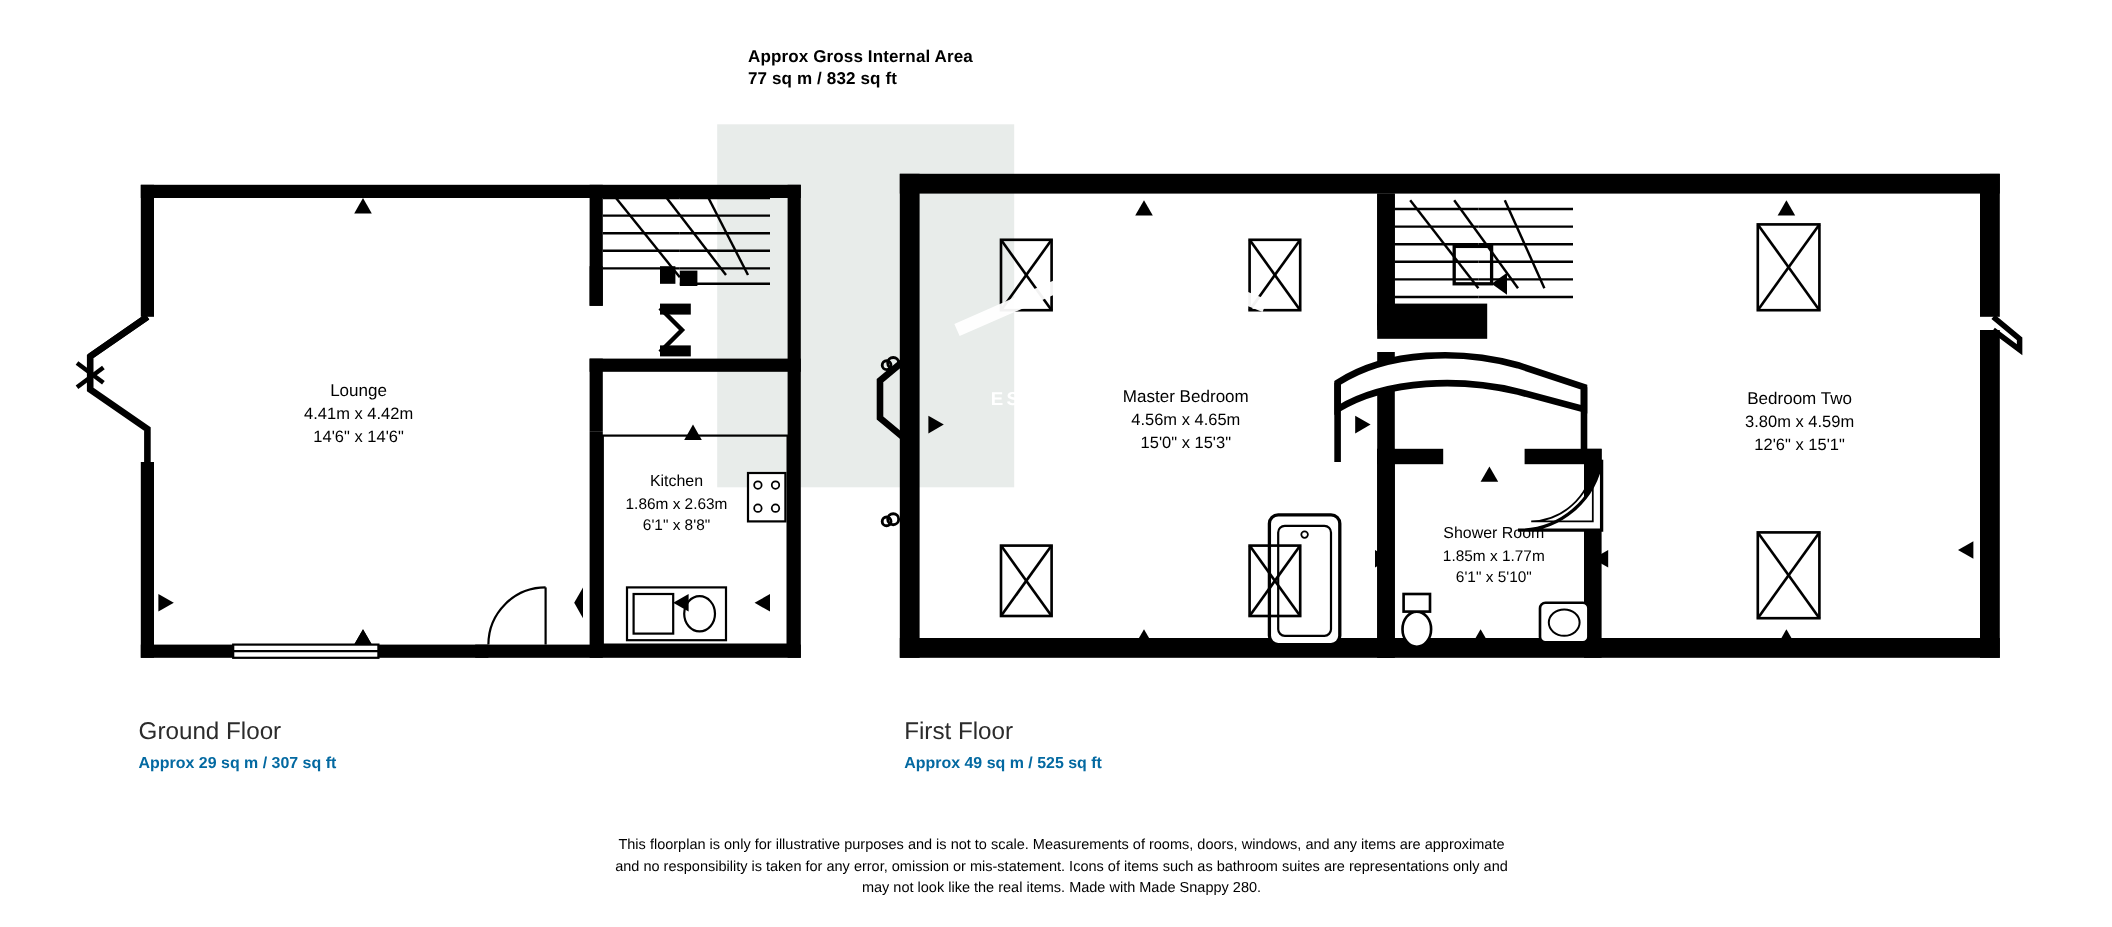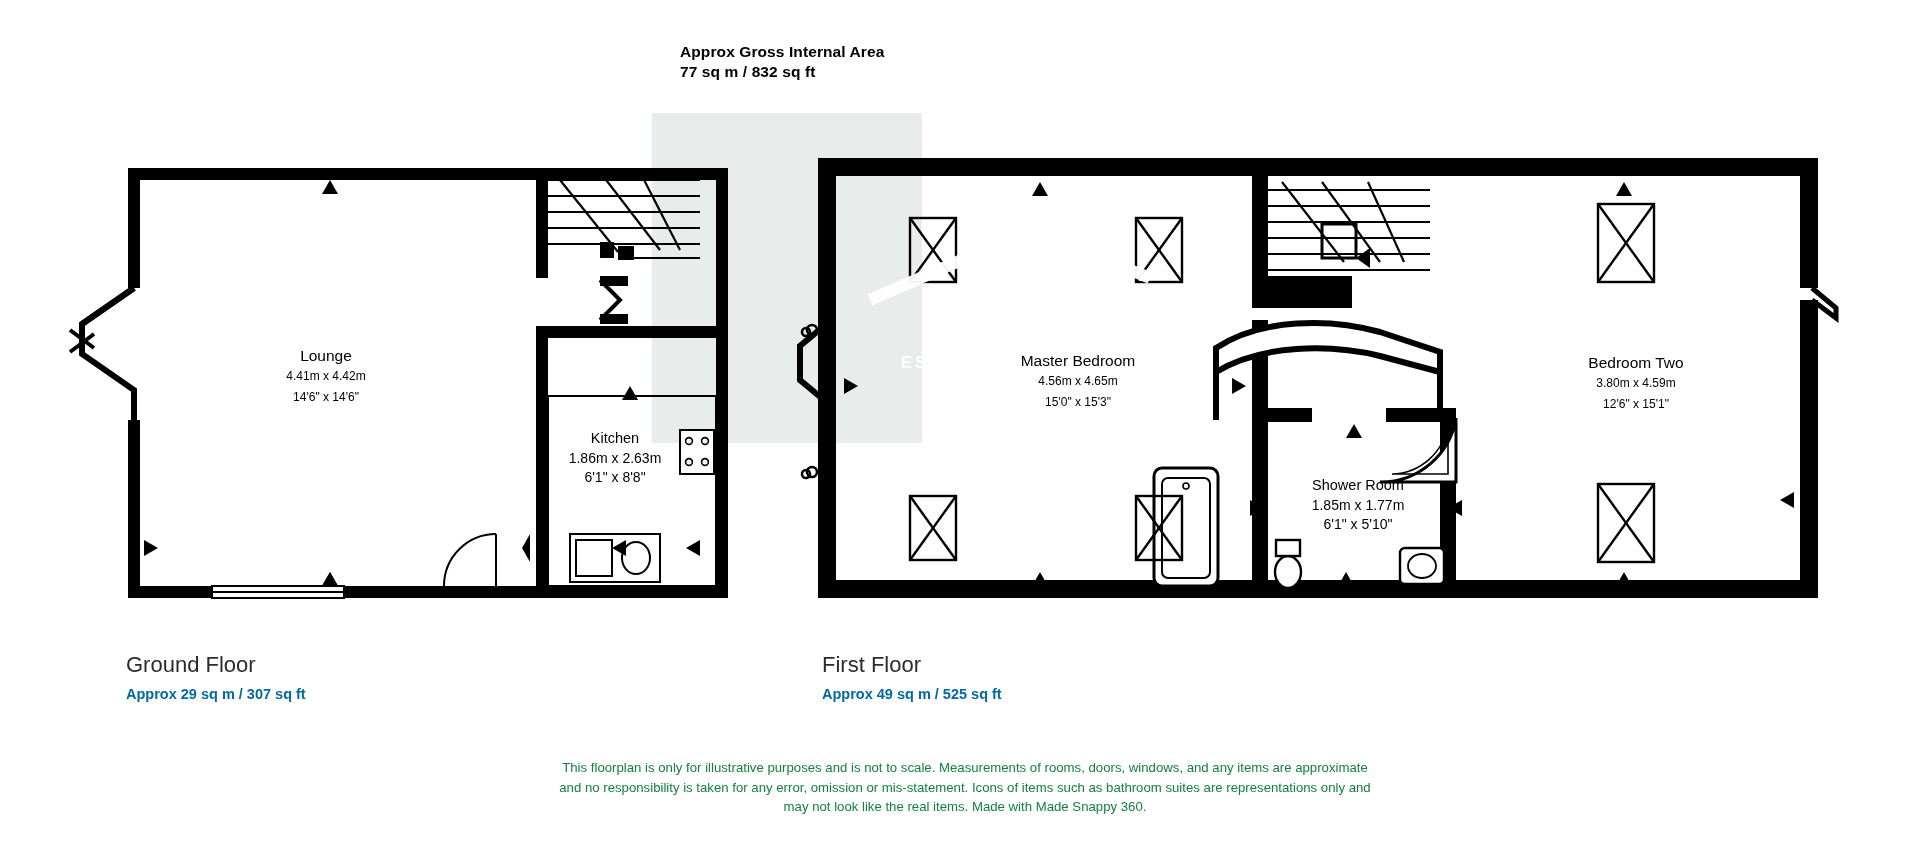--- a/index.html
+++ b/index.html
@@ -55,37 +55,37 @@
 
   
   .disclaimer {
     position: absolute;
     left: 350px;
     top: 612px;
     width: 880px;
     text-align: center;
     font-size: 13.2px;
     line-height: 19.5px;
-    color: #15803d;
+    color: #000000;
   }
 
   
   .room-label {
     position: absolute;
     text-align: center;
     line-height: 21px;
   }
   .room-label .rl-name {
     font-size: 15.5px;
     font-weight: normal;
     display: block;
     white-space: nowrap;
   }
   .room-label .rl-dim {
-    font-size: 12px;
+    font-size: 15px;
     font-weight: normal;
     display: block;
     white-space: nowrap;
   }
   .room-label.small .rl-name { font-size: 14.5px; }
   .room-label.small .rl-dim { font-size: 14px; line-height: 19px; }
 
   
   svg.plan {
     position: absolute;
@@ -347,16 +347,16 @@
   </div>
 
   <div class="floor-caption" style="left:822px; top:652px;">
     <div class="fc-title">First Floor</div>
     <div class="fc-sub">Approx 49 sq m / 525 sq ft</div>
   </div>
 
   <div class="disclaimer" style="left:350px; top:758px; width:1230px;">
     <div>This floorplan is only for illustrative purposes and is not to scale. Measurements of rooms, doors, windows, and any items are approximate</div>
     <div>and no responsibility is taken for any error, omission or mis-statement. Icons of items such as bathroom suites are representations only and</div>
-    <div>may not look like the real items. Made with Made Snappy 360.</div>
+    <div>may not look like the real items. Made with Made Snappy 280.</div>
   </div>
 
 </div>
 
 </body></html>

